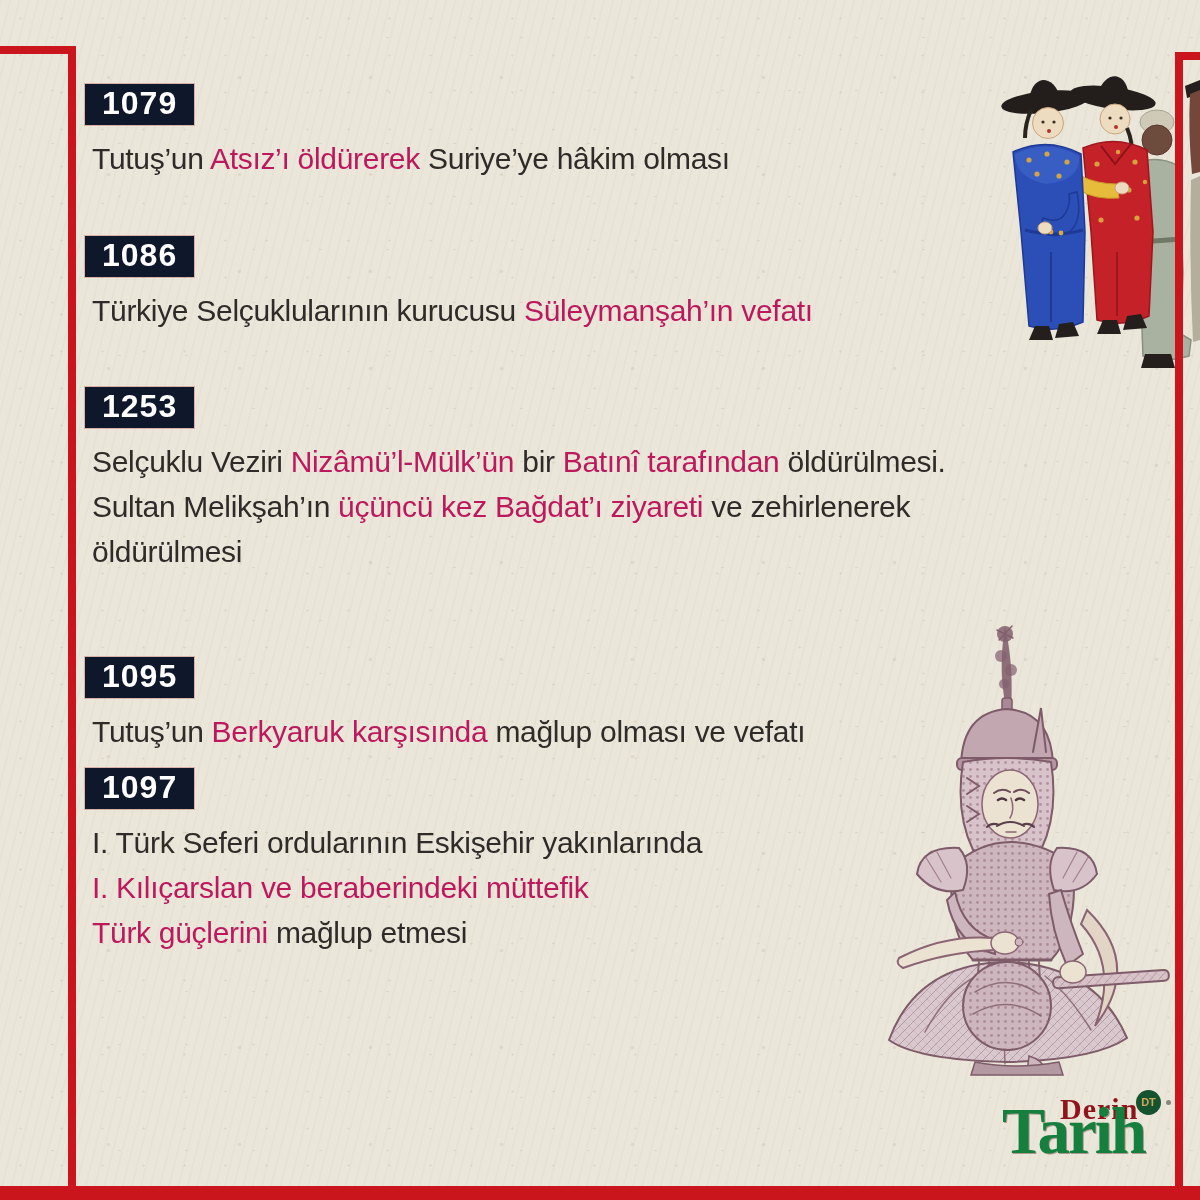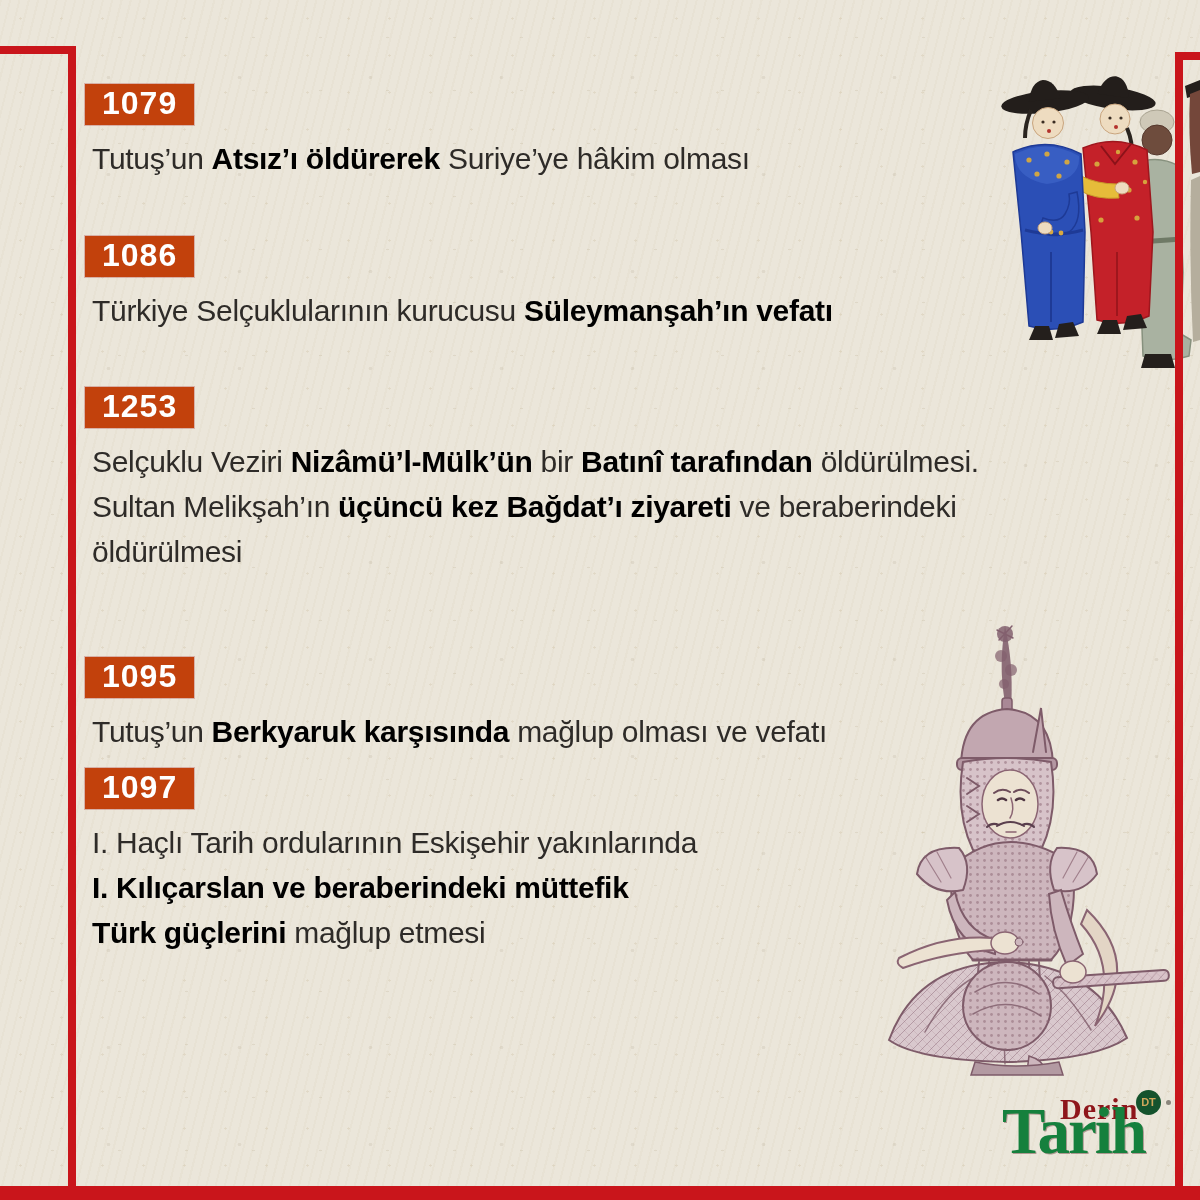--- a/index.html
+++ b/index.html
@@ -20,28 +20,28 @@
   #frame-top-left{left:0;top:46px;width:76px;height:8px;}
   #axis-left{left:68px;top:46px;width:8px;height:1142px;}
   #frame-top-right{left:1175px;top:52px;width:25px;height:8px;}
   #axis-right{left:1175px;top:52px;width:8px;height:1136px;}
   #bottom-bar{left:0;top:1186px;width:1200px;height:14px;}
   
   #timeline-events{position:absolute;inset:0;z-index:4;}
   .event{position:absolute;left:85px;width:1080px;}
   .ev0{top:84px}.ev1{top:236px}.ev2{top:387px}.ev3{top:657px}.ev4{top:768px}.ev5{top:1003px}
   .year-badge{
-    display:inline-block;background:#c2410c;color:#ffffff;
+    display:inline-block;background:#0f172a;color:#ffffff;
     font-weight:bold;font-size:32px;line-height:36px;padding:1px 17px 4px;
     letter-spacing:1px;box-shadow:0 0 0 1px rgba(160,20,20,.25);
   }
   .event-text{margin-top:11px;margin-left:7px;font-size:30px;line-height:45px;
     color:#2e2b28;letter-spacing:-0.3px;}
   .event-text .line{white-space:nowrap;}
-  .event-text .b{font-weight:bold;color:#000000;}
+  .event-text .b{font-weight:normal;color:#be185d;}
   
   .illus{position:absolute;z-index:1;}
   #courtiers{left:985px;top:72px;}
   #warrior{left:855px;top:612px;}
   
   #logo{position:absolute;left:1002px;top:1092px;width:170px;height:82px;z-index:4;}
   #logo .main{
     position:absolute;left:0;top:8px;
     font-family:"Liberation Serif", serif;font-weight:bold;
     font-size:65px;line-height:62px;letter-spacing:-2px;color:#15803d;
@@ -215,28 +215,28 @@
 
 <div id="timeline-events">
     <div class="event ev0"><div class="year-badge">1079</div><div class="event-text">
         <div class="line"><span>Tutuş’un </span><span class="b">Atsız’ı öldürerek</span><span> Suriye’ye hâkim olması</span></div>
       </div></div>
     <div class="event ev1"><div class="year-badge">1086</div><div class="event-text">
         <div class="line"><span>Türkiye Selçuklularının kurucusu </span><span class="b">Süleymanşah’ın vefatı</span></div>
       </div></div>
     <div class="event ev2"><div class="year-badge">1253</div><div class="event-text">
         <div class="line"><span>Selçuklu Veziri </span><span class="b">Nizâmü’l-Mülk’ün</span><span> bir </span><span class="b">Batınî tarafından</span><span> öldürülmesi.</span></div>
-        <div class="line"><span>Sultan Melikşah’ın </span><span class="b">üçüncü kez Bağdat’ı ziyareti</span><span> ve beraberindeki</span></div>
+        <div class="line"><span>Sultan Melikşah’ın </span><span class="b">üçüncü kez Bağdat’ı ziyareti</span><span> ve zehirlenerek</span></div>
         <div class="line"><span>öldürülmesi</span></div>
       </div></div>
     <div class="event ev3"><div class="year-badge">1095</div><div class="event-text">
         <div class="line"><span>Tutuş’un </span><span class="b">Berkyaruk karşısında</span><span> mağlup olması ve vefatı</span></div>
       </div></div>
     <div class="event ev4"><div class="year-badge">1097</div><div class="event-text">
-        <div class="line"><span>I. Haçlı Tarih ordularının Eskişehir yakınlarında</span></div>
+        <div class="line"><span>I. Türk Seferi ordularının Eskişehir yakınlarında</span></div>
         <div class="line"><span class="b">I. Kılıçarslan ve beraberindeki müttefik</span></div>
         <div class="line"><span class="b">Türk güçlerini</span><span> mağlup etmesi</span></div>
       </div></div>
   </div>
 
 <div id="logo">
   <span class="top-line">Derin</span>
   <span class="roundel">DT</span>
   <span class="dot"></span>
   <div class="main">Tarih</div>

